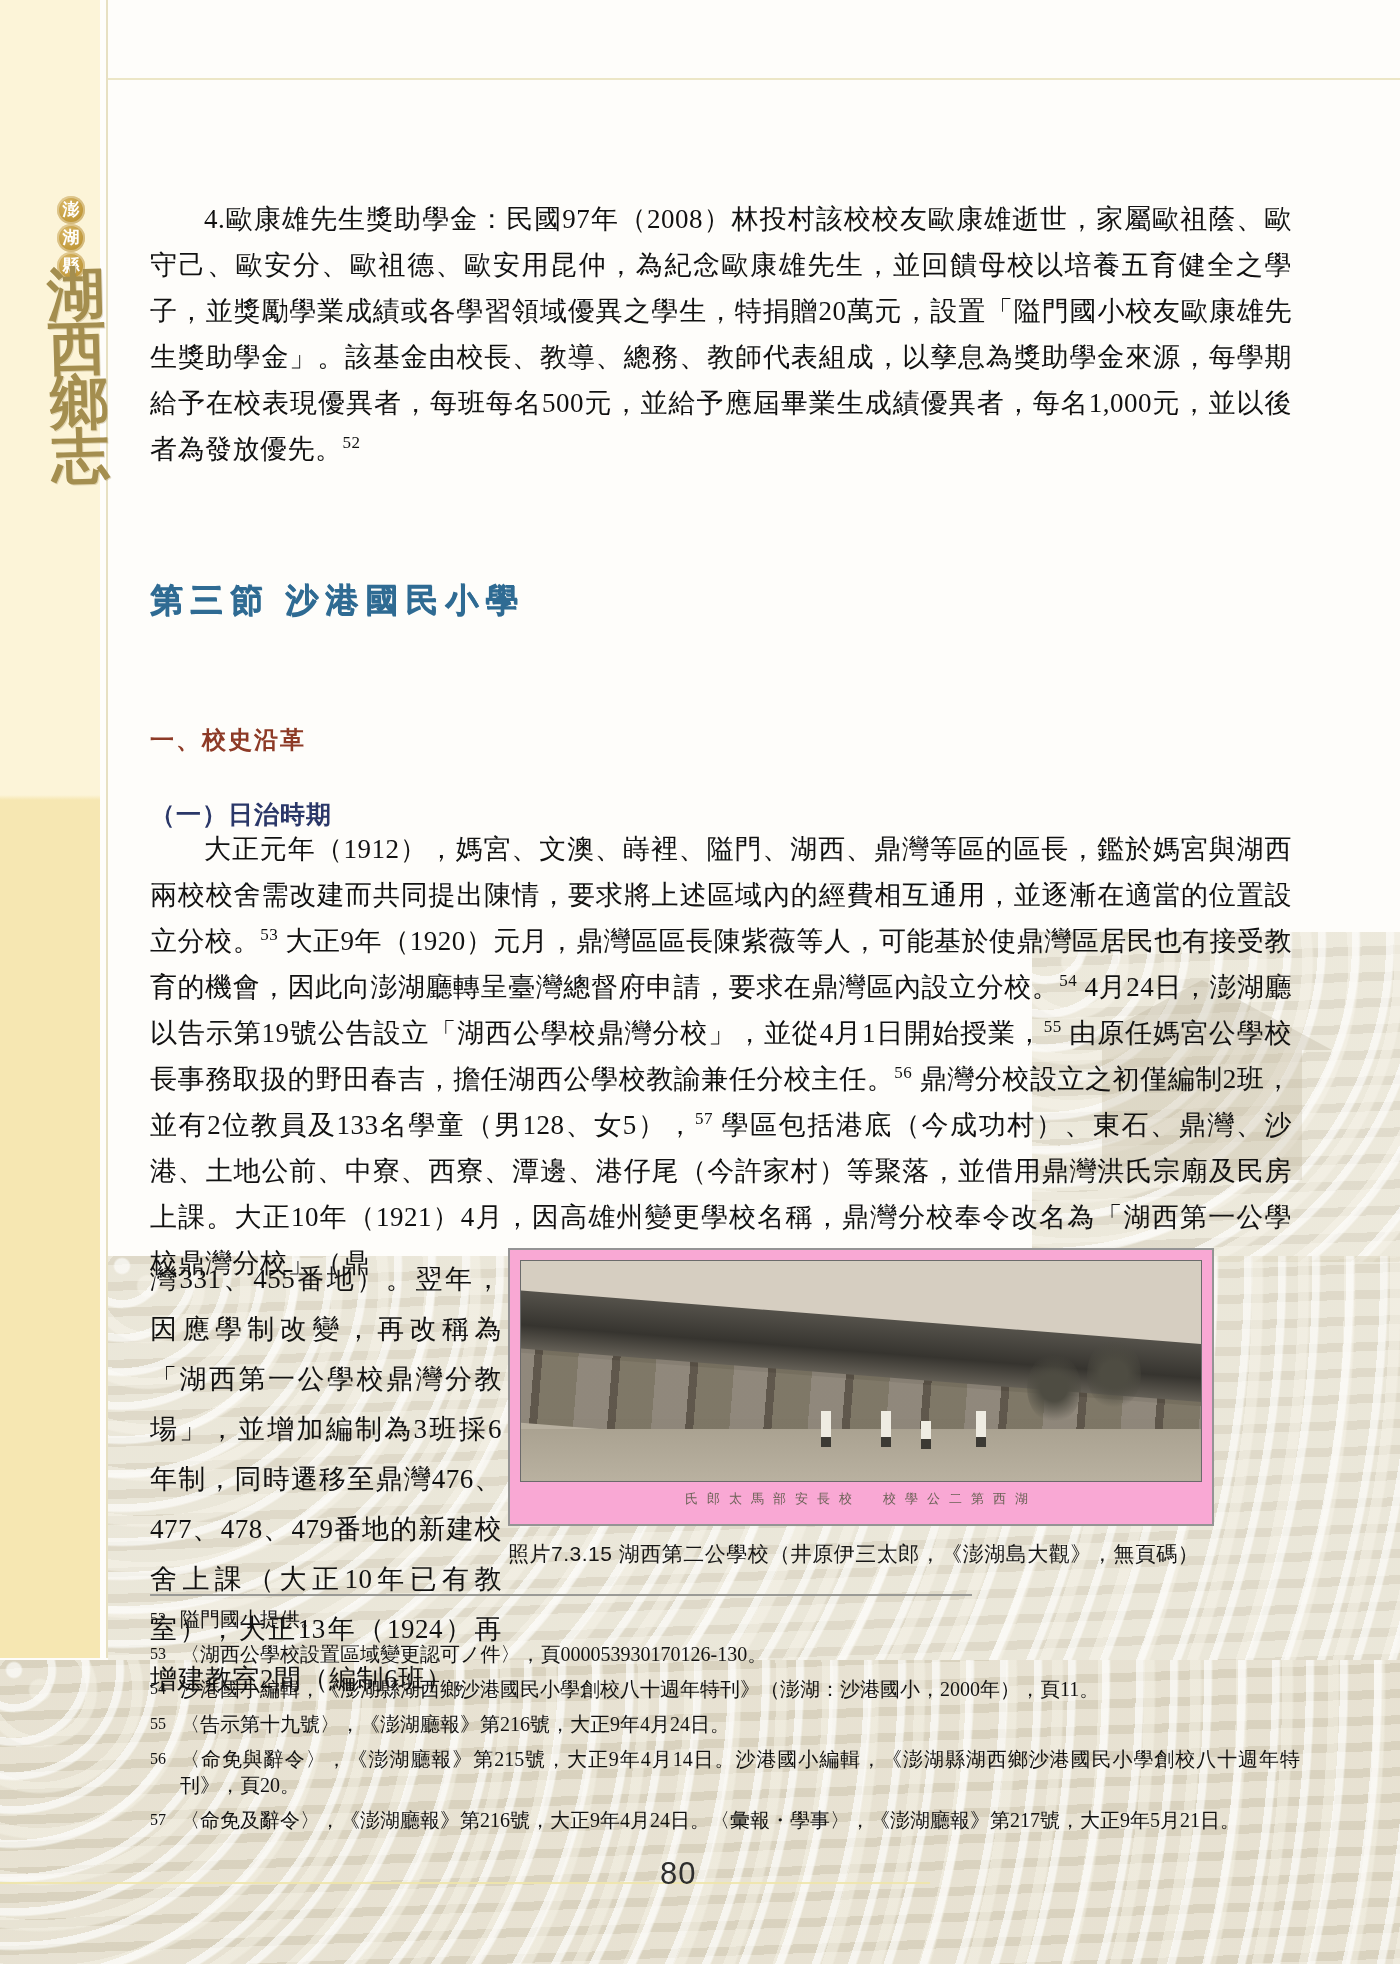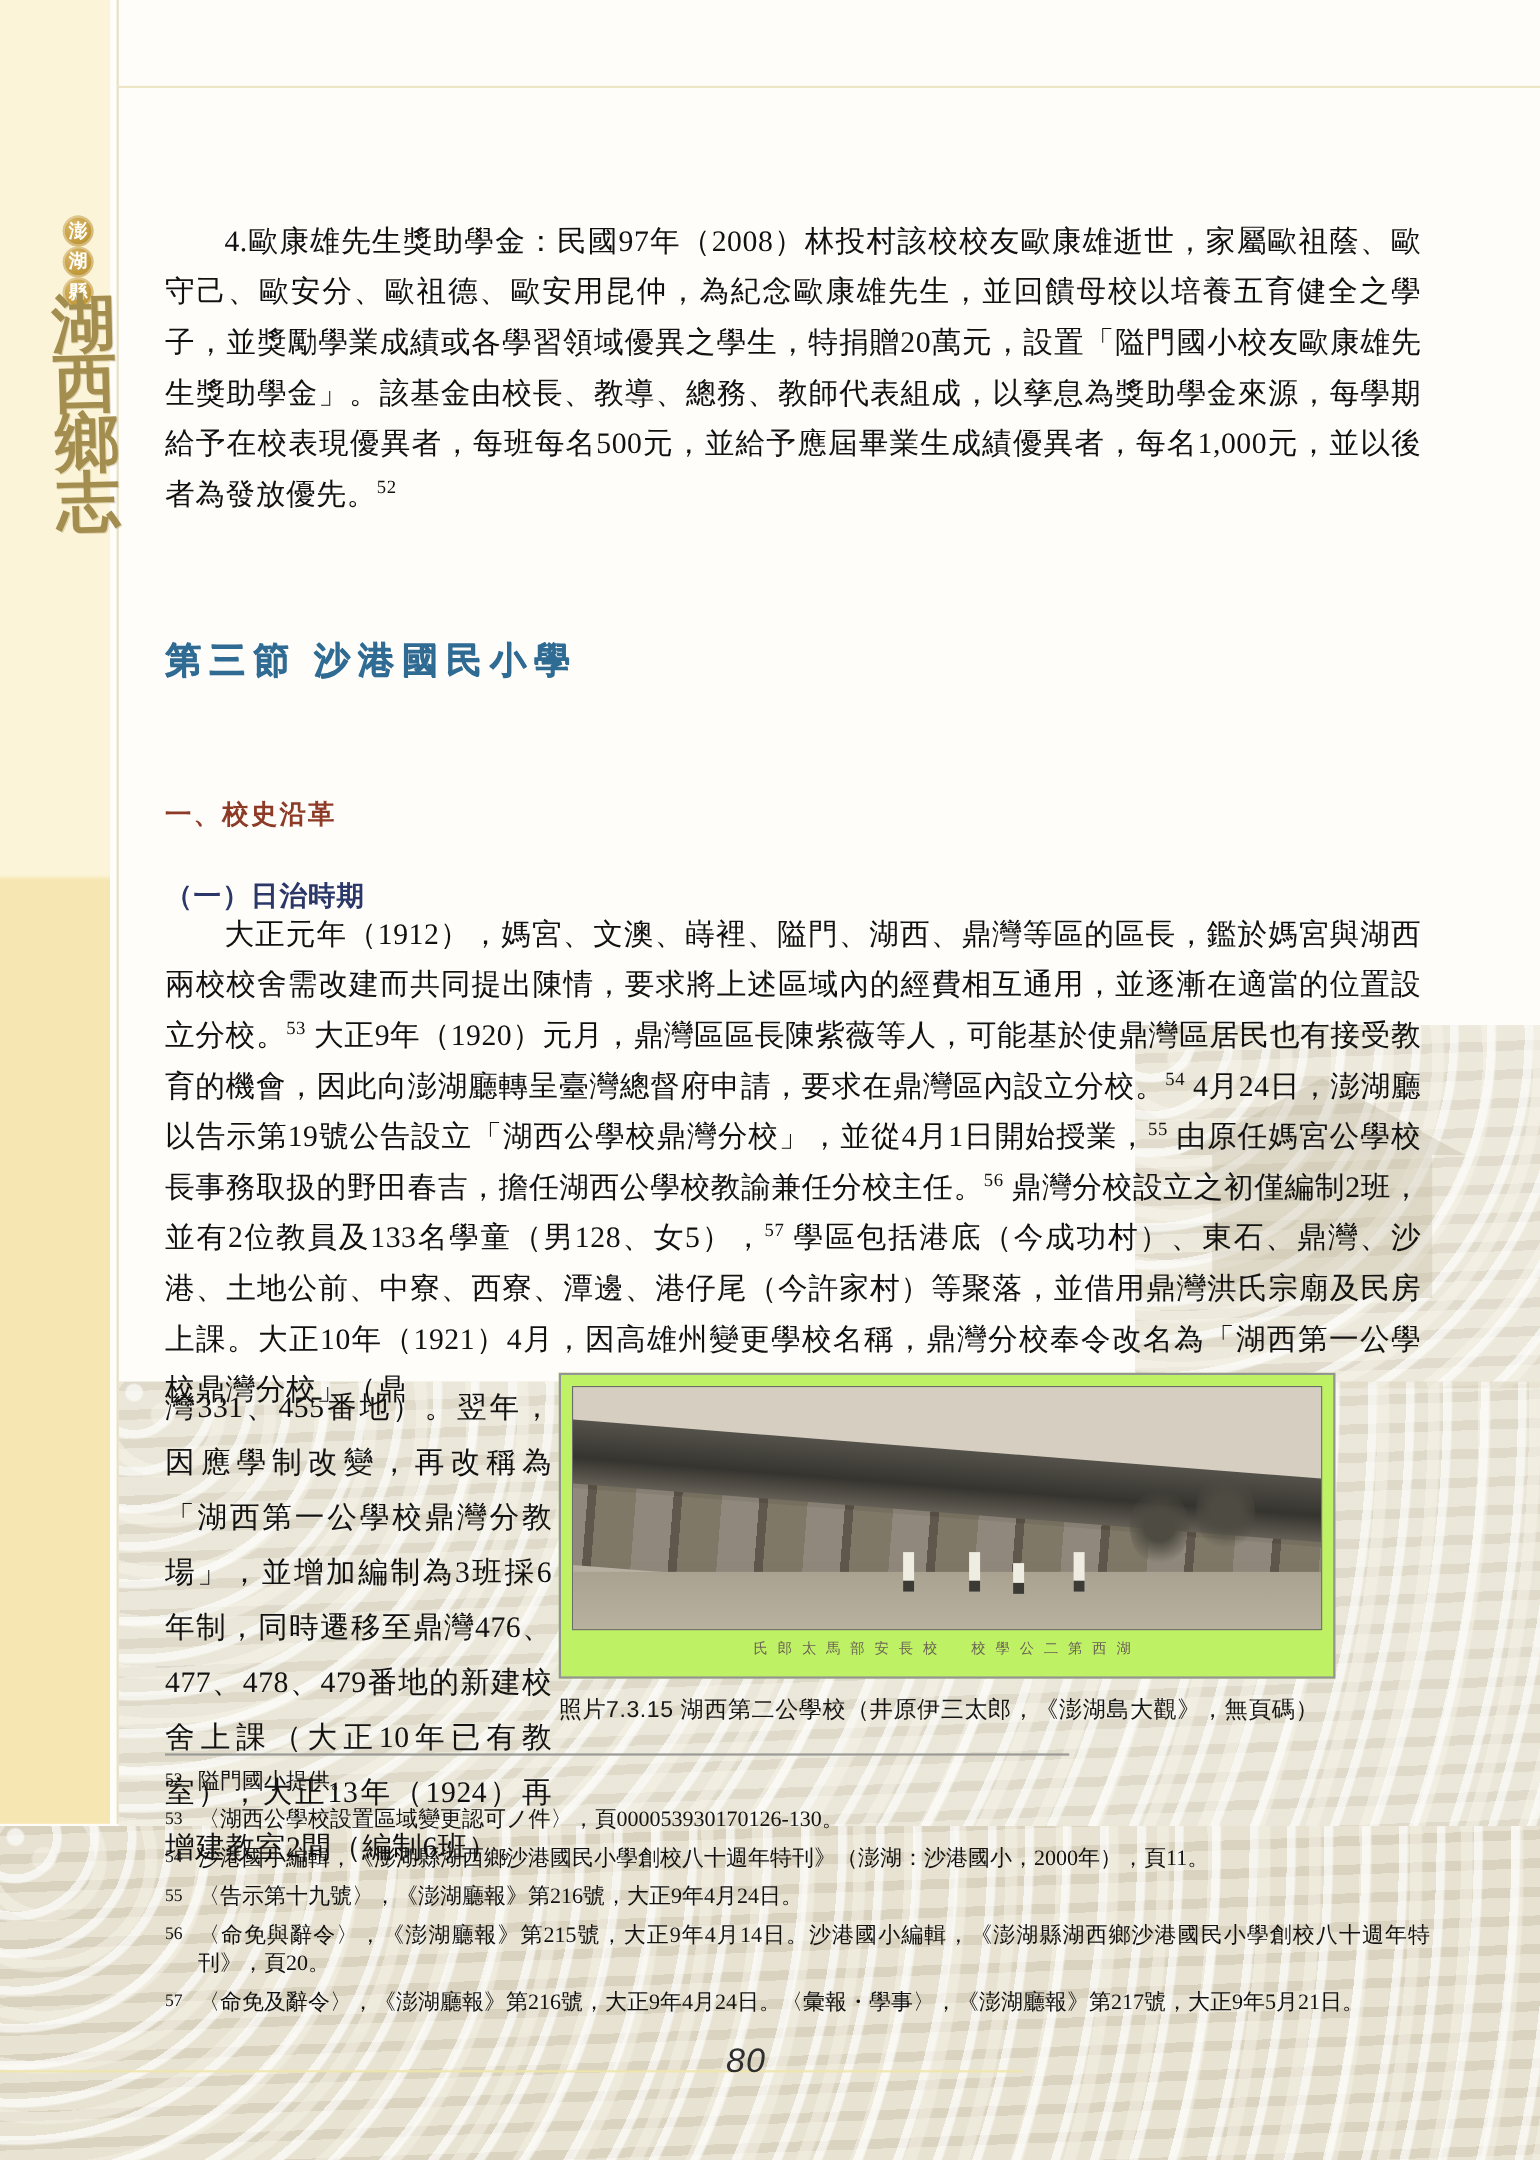--- a/index.html
+++ b/index.html
@@ -94,21 +94,21 @@
     position:absolute;left:150px;top:798px;z-index:3;
     font-size:25px;font-weight:bold;color:#2a3768;letter-spacing:1px;
   }
   
   .wrapcol{
     position:absolute;left:150px;top:1254px;width:352px;z-index:3;
     font-size:27px;line-height:50px;text-align:justify;letter-spacing:.5px;
   }
   .figure{
     position:absolute;left:508px;top:1248px;width:706px;height:278px;z-index:2;
-    background:#bef264;border:2px solid #949494;box-sizing:border-box;
+    background:#f9a8d4;border:2px solid #949494;box-sizing:border-box;
     padding:10px 10px 0 10px;
   }
   .photo-img{
     position:relative;width:100%;height:222px;overflow:hidden;
     background:linear-gradient(to bottom,#d6cec1 0 40%,#c7bfb1 40% 72%,#b7af9f 72% 100%);
     border:1px solid #6b6b6b;box-sizing:border-box;
   }
   .roof{
     position:absolute;left:-20px;top:28px;width:110%;height:62px;
     background:linear-gradient(to bottom,#55524b,#36342f 55%,#6c675d);
@@ -149,21 +149,21 @@
   .footnotes{
     position:absolute;left:150px;top:1606px;width:1150px;z-index:3;
     font-size:20px;line-height:26px;
   }
   .fn-row{display:flex;margin-bottom:9px;}
   .fn-num{flex:0 0 30px;font-size:16px;padding-top:0px;}
   .fn-text{flex:1;text-align:justify;}
   .page-number{
     position:absolute;left:660px;top:1856px;z-index:3;
     font-family:"Liberation Sans","DejaVu Sans",sans-serif;
-    font-size:31px;font-style:italic;color:#2e2e2e;letter-spacing:1px;
+    font-size:31px;color:#2e2e2e;letter-spacing:1px;
   }
 </style>
 </head>
 <body>
 
 <div class="page">
 
   <div class="side-strip"></div>
   <div class="side-hairline"></div>
   <div class="top-hairline"></div>

